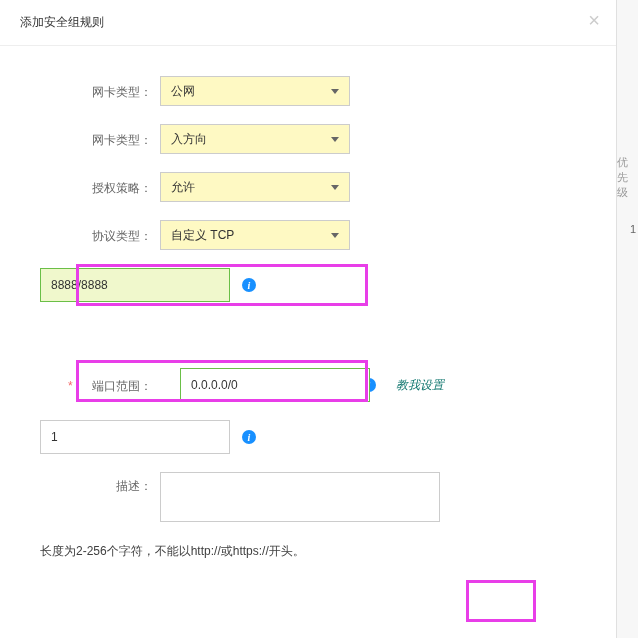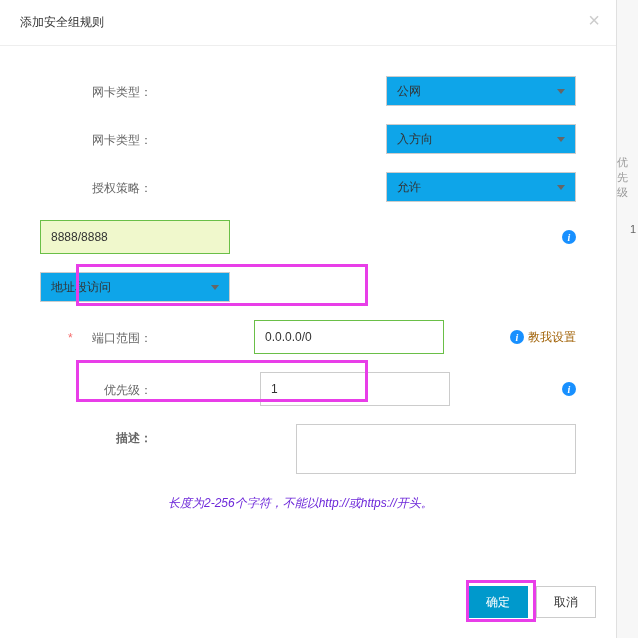--- a/index.html
+++ b/index.html
@@ -43,21 +43,20 @@
   }
   .modal-body {
     padding: 30px 40px 10px 40px;
   }
   .form-row {
     display: flex;
     align-items: center;
     margin-bottom: 18px;
     min-height: 30px;
     position: relative;
-    justify-content: space-between;
   }
   .form-row.textarea-row { align-items: flex-start; }
   .label-col {
     width: 120px;
     text-align: right;
     color: #666;
     font-size: 12px;
     padding-right: 8px;
     padding-top: 2px;
     position: relative;
@@ -71,21 +70,21 @@
     font-size: 12px;
   }
   .control-col {
     width: 190px;
     position: relative;
   }
   .select-box {
     width: 190px;
     height: 30px;
     border: 1px solid #ccc;
-    background: #0ea5e9;
+    background: #fef9c3;
     display: flex;
     align-items: center;
     padding: 0 24px 0 10px;
     font-size: 12px;
     color: #333;
     cursor: pointer;
     position: relative;
   }
   .select-box::after {
     content: "";
@@ -135,37 +134,36 @@
     font-size: 10px;
     align-items: center;
     justify-content: center;
     font-style: italic;
     font-family: Georgia, serif;
     margin-left: 12px;
     cursor: pointer;
     font-weight: bold;
   }
   .help-link {
-    color: #a16207;
-    font-size: 12px;
-    margin-left: 4px;
-    cursor: pointer;
+    color: #0f766e;
+    font-size: 12px;
+    margin-left: 20px;
+    cursor: pointer;
+    font-style: italic;
   }
   .extra-col {
     display: flex;
     align-items: center;
     margin-left: 0;
   }
   .hint-text {
-    color: #6d28d9;
+    color: #404040;
     font-size: 12px;
     margin-top: 4px;
-    margin-left: 128px;
     width: 320px;
-    font-style: italic;
   }
   .modal-footer {
     position: absolute;
     bottom: 20px;
     right: 20px;
     display: flex;
     gap: 8px;
   }
   .btn {
     min-width: 60px;
@@ -242,74 +240,68 @@
 
     <div class="form-row">
       <div class="label-col">授权策略：</div>
       <div class="control-col">
         <div class="select-box">
           <span>允许</span>
         </div>
       </div>
     </div>
 
+    <div class="form-row">
+      <div class="label-col">协议类型：</div>
+      <div class="control-col">
+        <div class="select-box">
+          <span>自定义 TCP</span>
+        </div>
+      </div>
+    </div>
 
     <div class="form-row">
       <div class="control-col">
         <input class="text-input hl-yellow" value="8888/8888" style="">
       </div>
       <div class="extra-col">
         <span class="info-icon">i</span>
       </div>
     </div>
 
     <div class="form-row">
-      <div class="control-col">
-        <div class="select-box">
-          <span>地址段访问</span>
-        </div>
-      </div>
     </div>
 
     <div class="form-row">
       <div class="label-col required">端口范围：</div>
       <div class="control-col">
         <input class="text-input hl-green" value="0.0.0.0/0" style="">
       </div>
       <div class="extra-col">
         <span class="info-icon">i</span>
         <span class="help-link">教我设置</span>
       </div>
     </div>
 
     <div class="form-row">
-      <div class="label-col">优先级：</div>
       <div class="control-col">
         <input class="text-input" value="1" style="">
       </div>
       <div class="extra-col">
         <span class="info-icon">i</span>
       </div>
     </div>
 
     <div class="form-row textarea-row">
-      <div class="label-col" style="padding-top:6px;font-weight:bold;">描述：</div>
+      <div class="label-col" style="padding-top:6px;">描述：</div>
       <div>
         <textarea class="textarea-input" style=""></textarea>
       </div>
     </div>
     <div class="hint-text">长度为2-256个字符，不能以http://或https://开头。</div>
 
   </div>
 
-  <div class="modal-footer">
-    <div class="btn btn-primary">
-      <span>确定</span>
-    </div>
-    <div class="btn">
-      <span>取消</span>
-    </div>
-  </div>
 </div>
 
 <div class="highlight-box" style="left:76px; top:264px; width:292px; height:42px;"></div>
 <div class="highlight-box" style="left:76px; top:360px; width:292px; height:42px;"></div>
 <div class="highlight-box" style="left:466px; top:580px; width:70px; height:42px;"></div>
 
 </body></html>

